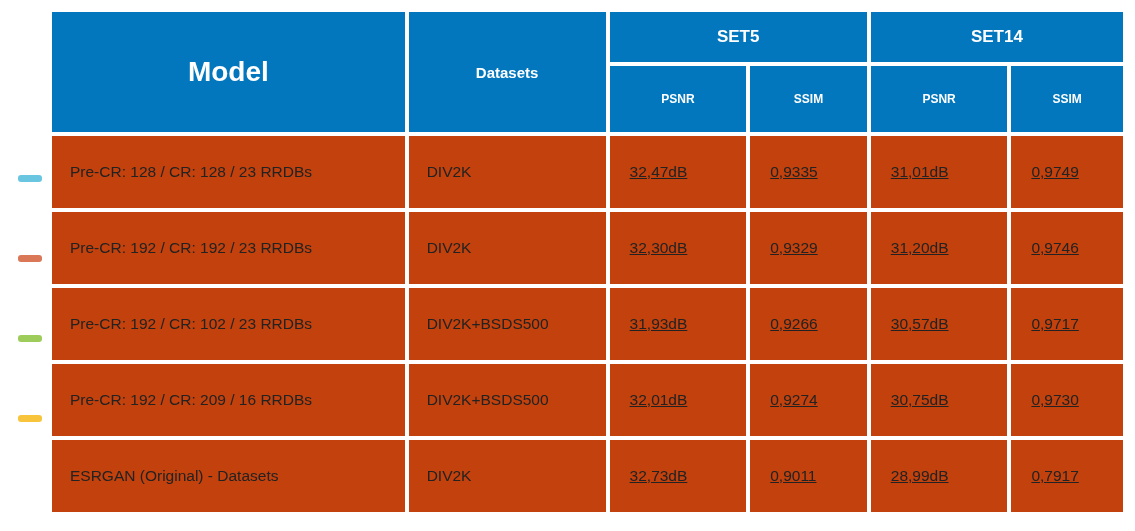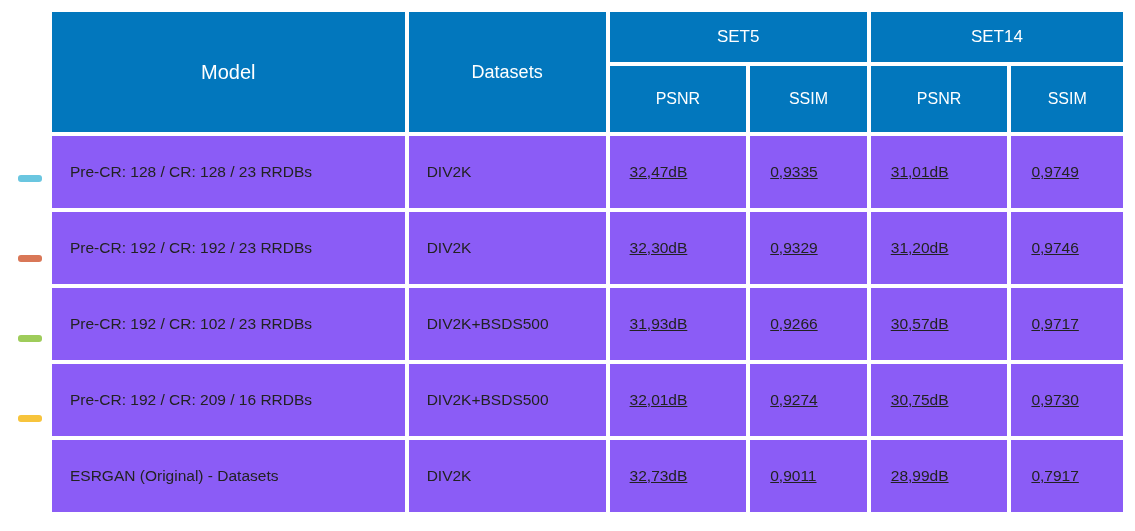--- a/index.html
+++ b/index.html
@@ -41,46 +41,46 @@
       border-spacing: 0;
     }
     .header-row-1, .header-row-2 {
       background: #0277BD;
       color: #ffffff;
       font-weight: bold;
     }
     .th {
       background: #0277BD;
       color: #ffffff;
-      font-weight: normal;
+      font-weight: bold;
       text-align: center;
       padding: 0 12px;
       border: 2px solid #ffffff;
     }
     .th-model {
-      font-size: 20px;
+      font-size: 28px;
       width: 355px;
     }
     .th-datasets {
-      font-size: 18px;
+      font-size: 15px;
       width: 200px;
     }
     .th-group {
       font-size: 17px;
       height: 54px;
     }
     .th-metric {
-      font-size: 16px;
+      font-size: 12px;
       height: 70px;
     }
     .row-span-2 {
       height: 124px;
     }
     .td {
-      background: #8b5cf6;
+      background: #c2410c;
       color: #222222;
       padding: 0 18px;
       font-size: 15.5px;
       height: 76px;
       border: 2px solid #ffffff;
       vertical-align: middle;
     }
     .td-center {
       padding-left: 20px;
       text-decoration: underline;

